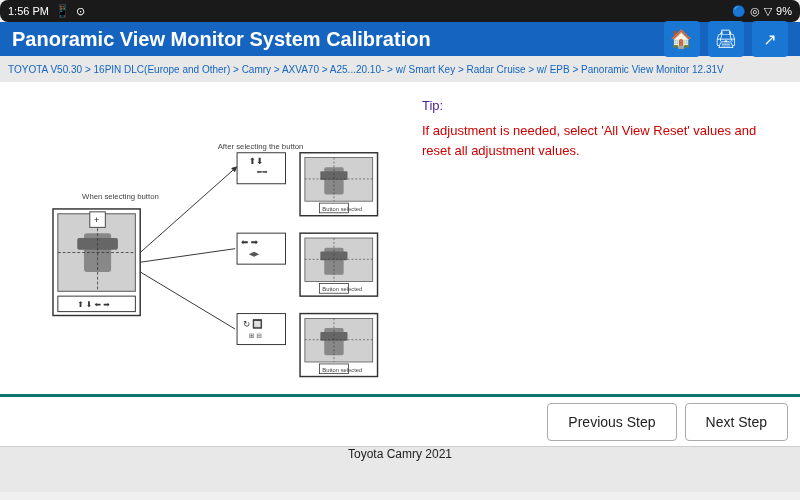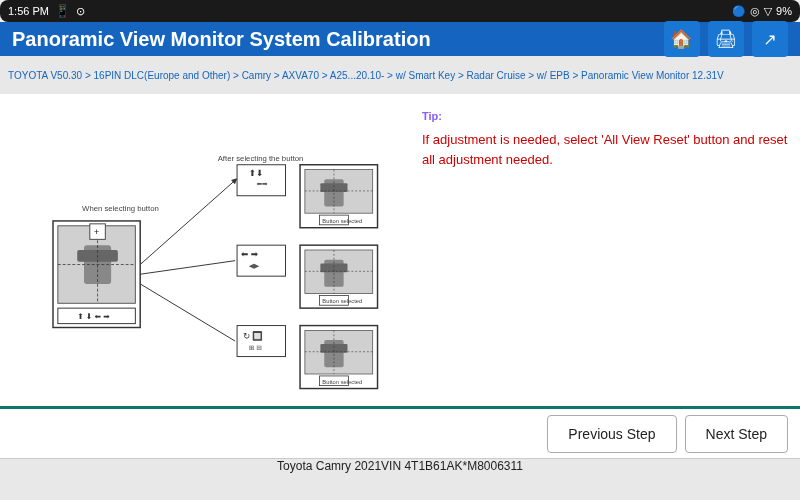--- a/index.html
+++ b/index.html
@@ -49,21 +49,21 @@
       color: white;
       font-size: 18px;
       cursor: pointer;
       display: flex;
       align-items: center;
       justify-content: center;
     }
 
     
     #breadcrumb {
-      height: 38px;
+      height: 26px;
       background: #e8e8e8;
       font-size: 10px;
       color: #1565c0;
       display: flex;
       align-items: center;
       padding: 0 8px;
       overflow: hidden;
       white-space: nowrap;
     }
 
@@ -88,23 +88,23 @@
 
     
     #tip-area {
       flex: 1;
       padding: 8px 4px;
       display: flex;
       flex-direction: column;
       gap: 8px;
     }
     #tip-label {
-      font-weight: bold;
-      color: #8b5cf6;
-      font-size: 11px;
+      font-weight: normal;
+      color: #4c1d95;
+      font-size: 13px;
     }
     #tip-text {
       color: #c00;
       font-size: 13px;
       line-height: 1.5;
     }
 
     
     #button-bar {
       height: 52px;
@@ -261,25 +261,24 @@
       <defs>
         <marker id="arr" markerWidth="6" markerHeight="6" refX="3" refY="3" orient="auto">
           <path d="M0,0 L0,6 L6,3 z" fill="#333"></path>
         </marker>
       </defs>
     </svg>
   </div>
 
   <div id="tip-area">
     <span id="tip-label">Tip:</span>
-    <span id="tip-text">If adjustment is needed, select 'All View Reset' button and reset all adjustment needed.</span>
+    <span id="tip-text">If adjustment is needed, select 'All View Reset' values and reset all adjustment values.</span>
   </div>
 </div>
 
 <div id="button-bar">
   <button class="nav-button">Previous Step</button>
   <button class="nav-button">Next Step</button>
 </div>
 
 <div id="info-bar">
   <span>Toyota Camry 2021</span>
-  <span>VIN 4T1B61AK*M8006311</span>
 </div>
 
 </body></html>

